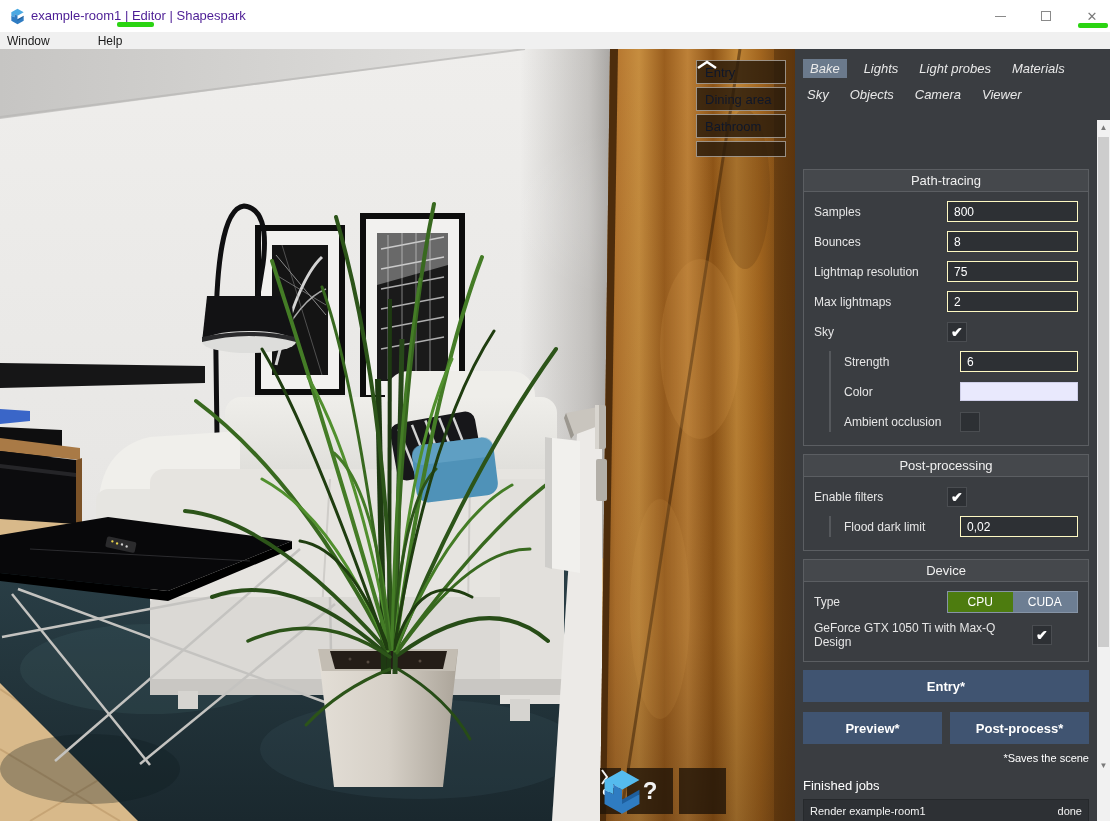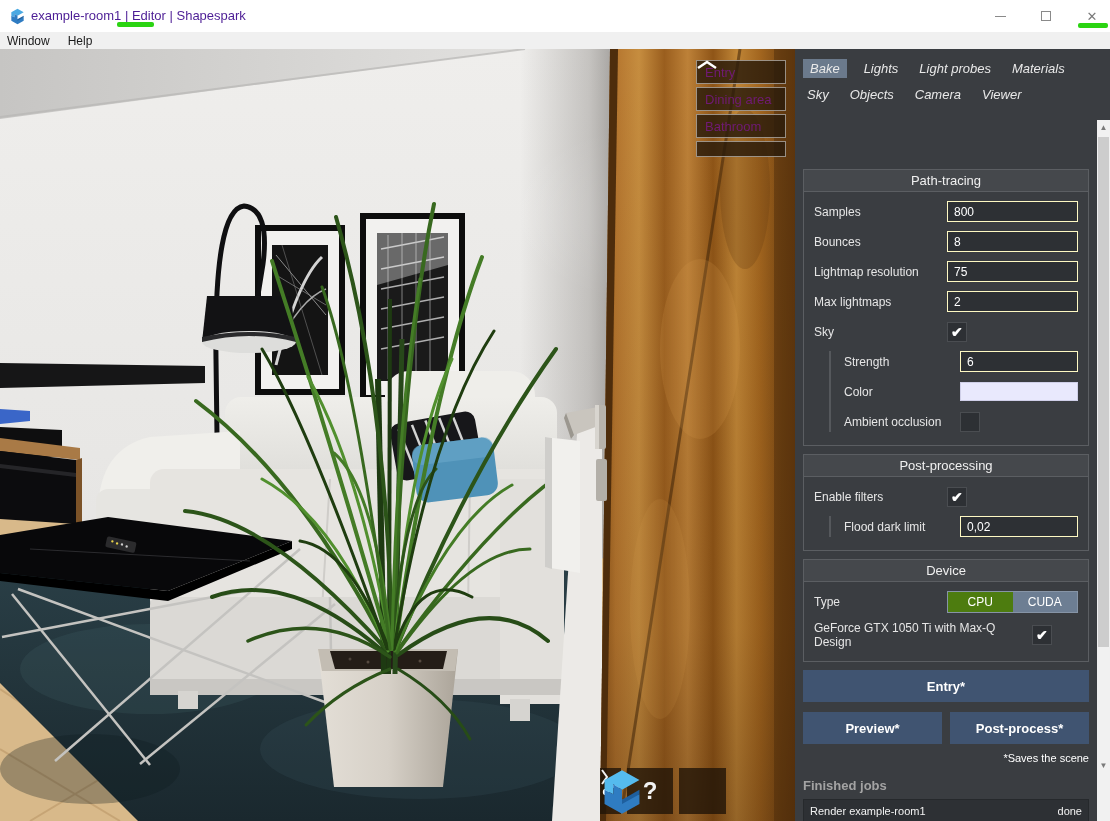--- a/index.html
+++ b/index.html
@@ -14,29 +14,29 @@
   .titlebar .title{position:absolute;left:31px;top:8px;font-size:13px;color:#4c1d95;}
   .win-btn{position:absolute;top:0;width:44px;height:32px;display:flex;align-items:center;justify-content:center;color:#7a7a7a;font-size:13px;}
   .wb-min{left:978px;} .wb-max{left:1024px;} .wb-close{left:1070px;}
   .wb-max .sq{width:10px;height:10px;border:1px solid #8a8a8a;}
   .wb-min .ln{width:11px;height:1px;background:#8a8a8a;}
   .green-underline{position:absolute;height:5px;background:#2bd412;border-radius:2px;}
   .gu-editor{left:117px;top:22px;width:37px;}
   .gu-close{left:1078px;top:23px;width:30px;}
   
   .menubar{position:absolute;left:0;top:32px;width:1110px;height:17px;background:#f0f0f0;display:flex;align-items:center;}
-  .menubar .mitem{font-size:12px;color:#1a1a1a;padding:0 9px;height:17px;display:flex;align-items:center;}
+  .menubar .mitem{font-size:12px;color:#1a1a1a;padding:0 24px;height:17px;display:flex;align-items:center;}
   .menubar .mitem:first-child{padding-left:7px;}
   
   .viewport{position:absolute;left:0;top:49px;width:795px;height:772px;background:#e8e7e5;overflow:hidden;}
   .viewport svg{position:absolute;left:0;top:0;}
   .nav-views{position:absolute;left:696px;top:11px;width:90px;display:flex;flex-direction:column;gap:3px;}
   .nav-btn{
     height:24px;background:rgba(42,27,11,0.82);border:1px solid rgba(235,235,235,0.55);
-    color:#701a75;font-size:13px;display:flex;align-items:center;padding-left:8px;
+    color:#0f172a;font-size:13px;display:flex;align-items:center;padding-left:8px;
   }
   .nav-collapse{height:16px;justify-content:center;padding-left:0;color:#fff;}
   .nav-collapse svg{display:block;}
   .vp-toolbar{position:absolute;left:600px;top:719px;height:46px;display:flex;gap:6px;align-items:stretch;}
   .vp-btn{background:rgba(32,20,8,0.8);display:flex;align-items:center;justify-content:center;color:#f2f2f2;}
   .vpb-expand{width:21px;font-size:15px;}
   .vpb-help{width:46px;font-size:24px;font-weight:bold;}
   .vpb-path{width:47px;}
   .vpb-logo{width:52px;background:transparent;}
   
@@ -62,21 +62,21 @@
   .seg{flex:1;display:flex;align-items:center;justify-content:center;font-size:12px;color:#fff;background:#4d7c0f;}
   .seg.selected{background:#6d7e93;}
   .gpu-row{display:flex;align-items:center;margin-bottom:8px;}
   .gpu-label{flex:1;font-size:12px;line-height:14px;color:#e6e6e6;padding-right:6px;}
   .gpu-cb{width:46px;display:flex;}
   .bigbtn{background:#405471;color:#fff;font-size:13px;font-weight:bold;display:flex;align-items:center;justify-content:center;}
   .bake-btn{height:32px;margin-bottom:10px;}
   .halfrow{display:flex;gap:8px;margin-bottom:8px;}
   .halfrow .bigbtn{flex:1;height:32px;}
   .note{font-size:11px;color:#fff;text-align:right;margin-bottom:14px;}
-  .jobs-title{font-size:13px;font-weight:bold;color:#a3a3a3;margin-bottom:6px;}
+  .jobs-title{font-size:13px;font-weight:normal;color:#ffffff;margin-bottom:6px;}
   .jobs-list{background:#2d3034;border:1px solid #26292c;padding:2px 6px;}
   .job-row{display:flex;justify-content:space-between;font-size:11px;color:#f2f2f2;height:17px;align-items:center;}
   
   .scrollbar{position:absolute;left:302px;top:71px;width:13px;height:701px;background:#f1f1f1;}
   .sb-arrow{position:absolute;left:0;width:13px;height:15px;display:flex;align-items:center;justify-content:center;color:#7a7a7a;font-size:8px;}
   .sb-up{top:0;} .sb-down{top:638px;}
   .sb-thumb{position:absolute;left:1px;top:17px;width:11px;height:510px;background:#cdcdcd;}
 </style>
 </head>
 <body>

